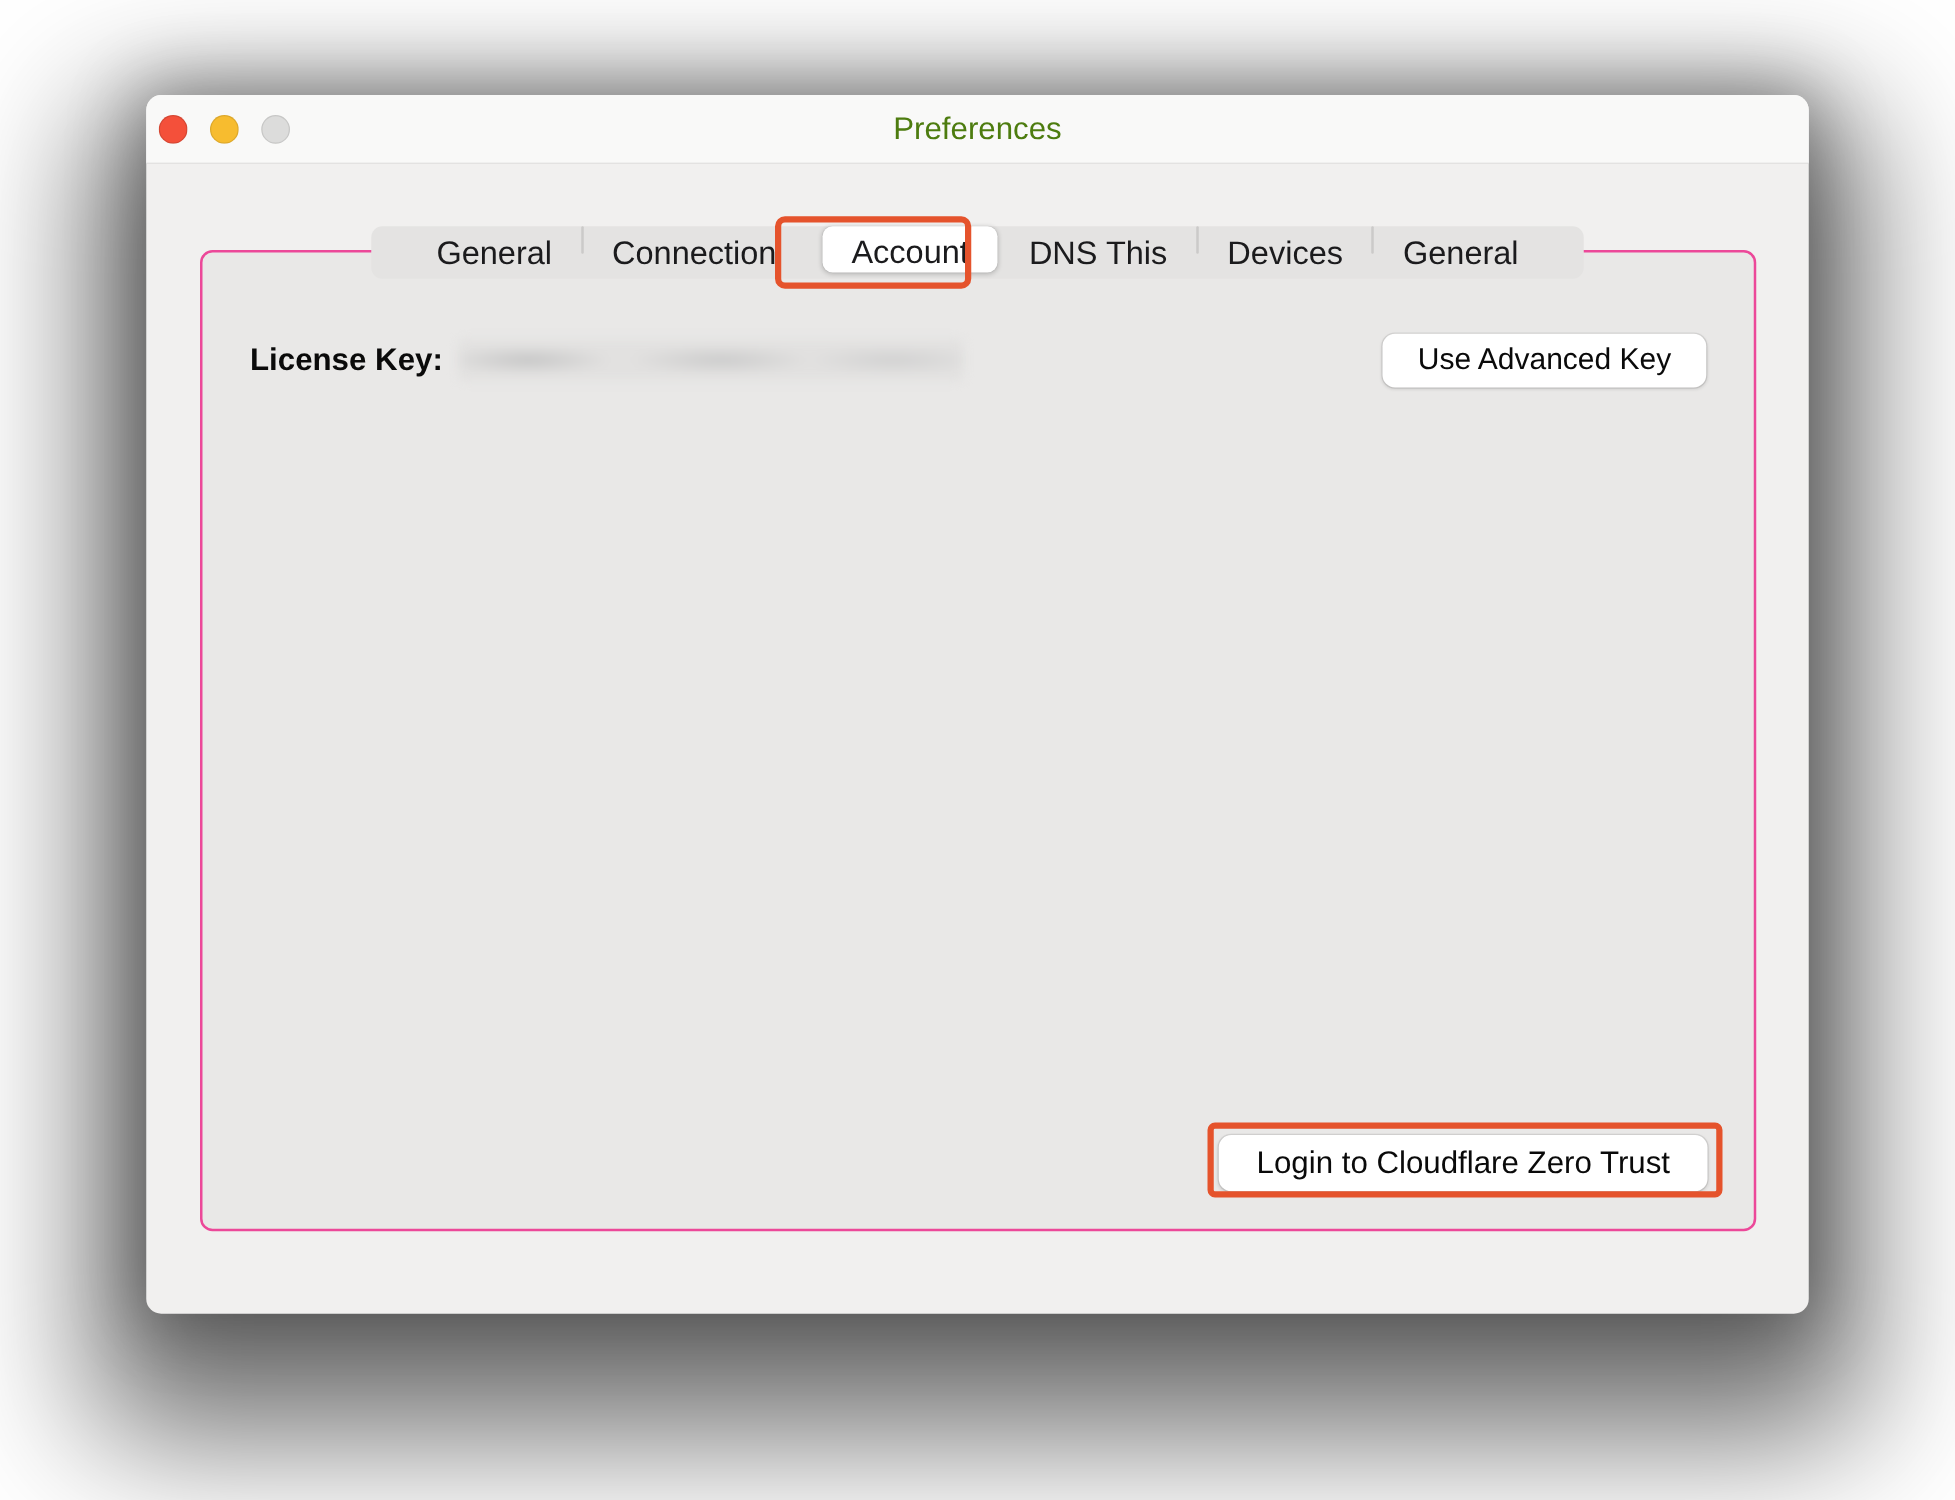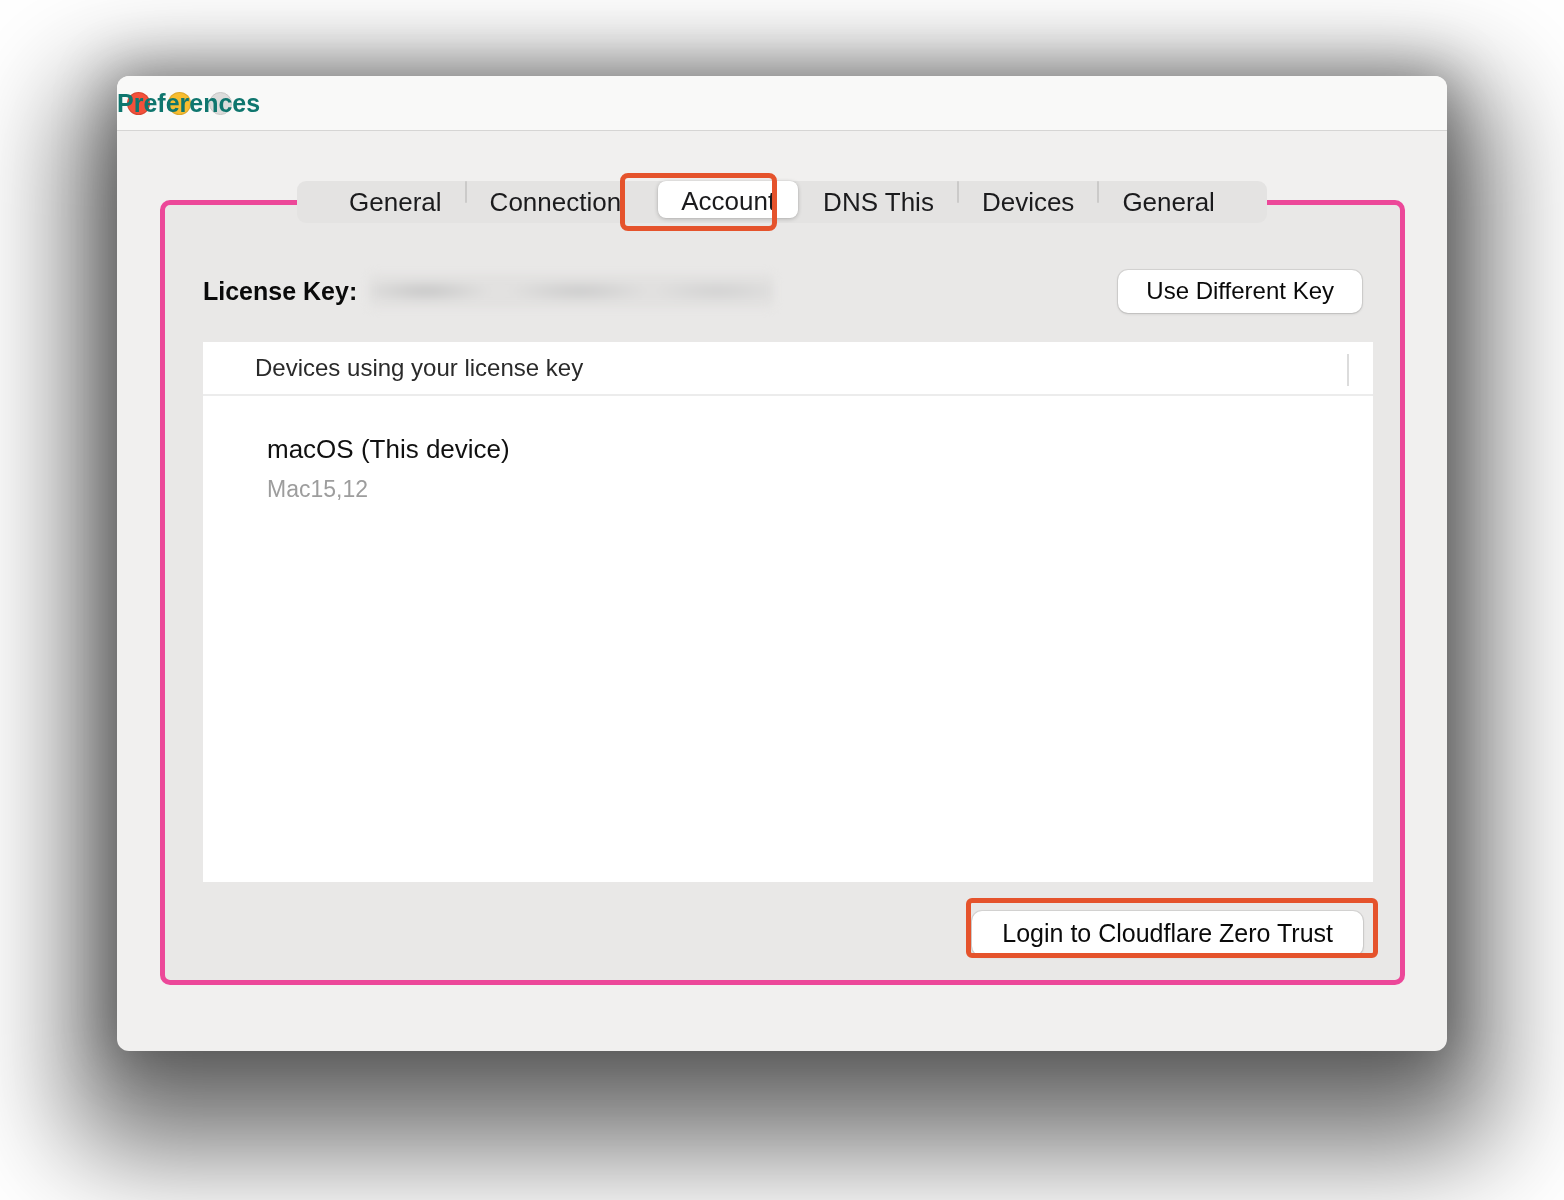--- a/index.html
+++ b/index.html
@@ -38,22 +38,22 @@
   .traffic {
     position:absolute; left:10px; top:0; height:55px;
     display:flex; align-items:center; gap:18px;
   }
   .light { width:23px; height:23px; border-radius:50%; }
   .light.red    { background:#f4503a; border:1px solid rgba(0,0,0,0.12); }
   .light.yellow { background:#f7bc2f; border:1px solid rgba(0,0,0,0.10); }
   .light.gray   { background:#dcdcdb; border:1px solid #c7c7c6; }
   .wtitle {
     position:absolute; left:0; right:0; top:0;
-    line-height:55px; text-align:left;
-    font-size:25px; font-weight:bold; color:#0f766e;
+    line-height:55px; text-align:center;
+    font-size:25px; font-weight:normal; color:#4d7c0f;
   }
 
   
   .tabbar {
     position:absolute;
     left:50%; top:105px; transform:translateX(-50%);
     height:42px; width:970px;
     background:#e4e3e2;
     border-radius:9px;
     display:flex; justify-content:center;
@@ -78,21 +78,21 @@
     background:#cbcac9; border-radius:1px;
   }
   .tab-sep.hidden { visibility:hidden; }
 
   
   .groupbox {
     position:absolute;
     left:43px; top:124px;
     width:1245px; height:785px;
     background:#e9e8e7;
-    border:5px solid #ec4899;
+    border:2px solid #ec4899;
     border-radius:10px;
     z-index:1;
   }
 
   
   .license-row {
     position:absolute; left:38px; right:38px; top:63px;
     height:46px;
     display:flex; align-items:center;
   }
@@ -181,35 +181,23 @@
         <div class="light gray"></div>
       </div>
       <div class="wtitle">Preferences</div>
     </div>
 
     <div class="groupbox">
 
       <div class="license-row">
         <span class="license-label">License Key:</span>
         <span class="license-blur"></span>
-        <button class="btn btn-usekey">Use Different Key</button>
+        <button class="btn btn-usekey">Use Advanced Key</button>
       </div>
 
-      <div class="devtable">
-        <div class="devtable-header">
-          <span>Devices using your license key</span>
-          <span class="col-sep"></span>
-        </div>
-        <div class="devtable-body">
-          <div class="device-row">
-            <div class="device-name">macOS (This device)</div>
-            <div class="device-model">Mac15,12</div>
-          </div>
-        </div>
-      </div>
 
       <button class="btn btn-login">Login to Cloudflare Zero Trust</button>
     </div>
 
     <div class="tabbar">
       <div class="tab">General</div>
       <div class="tab-sep"></div>
       <div class="tab">Connection</div>
       <div class="tab-sep hidden"></div>
       <div class="tab selected">Account</div>

